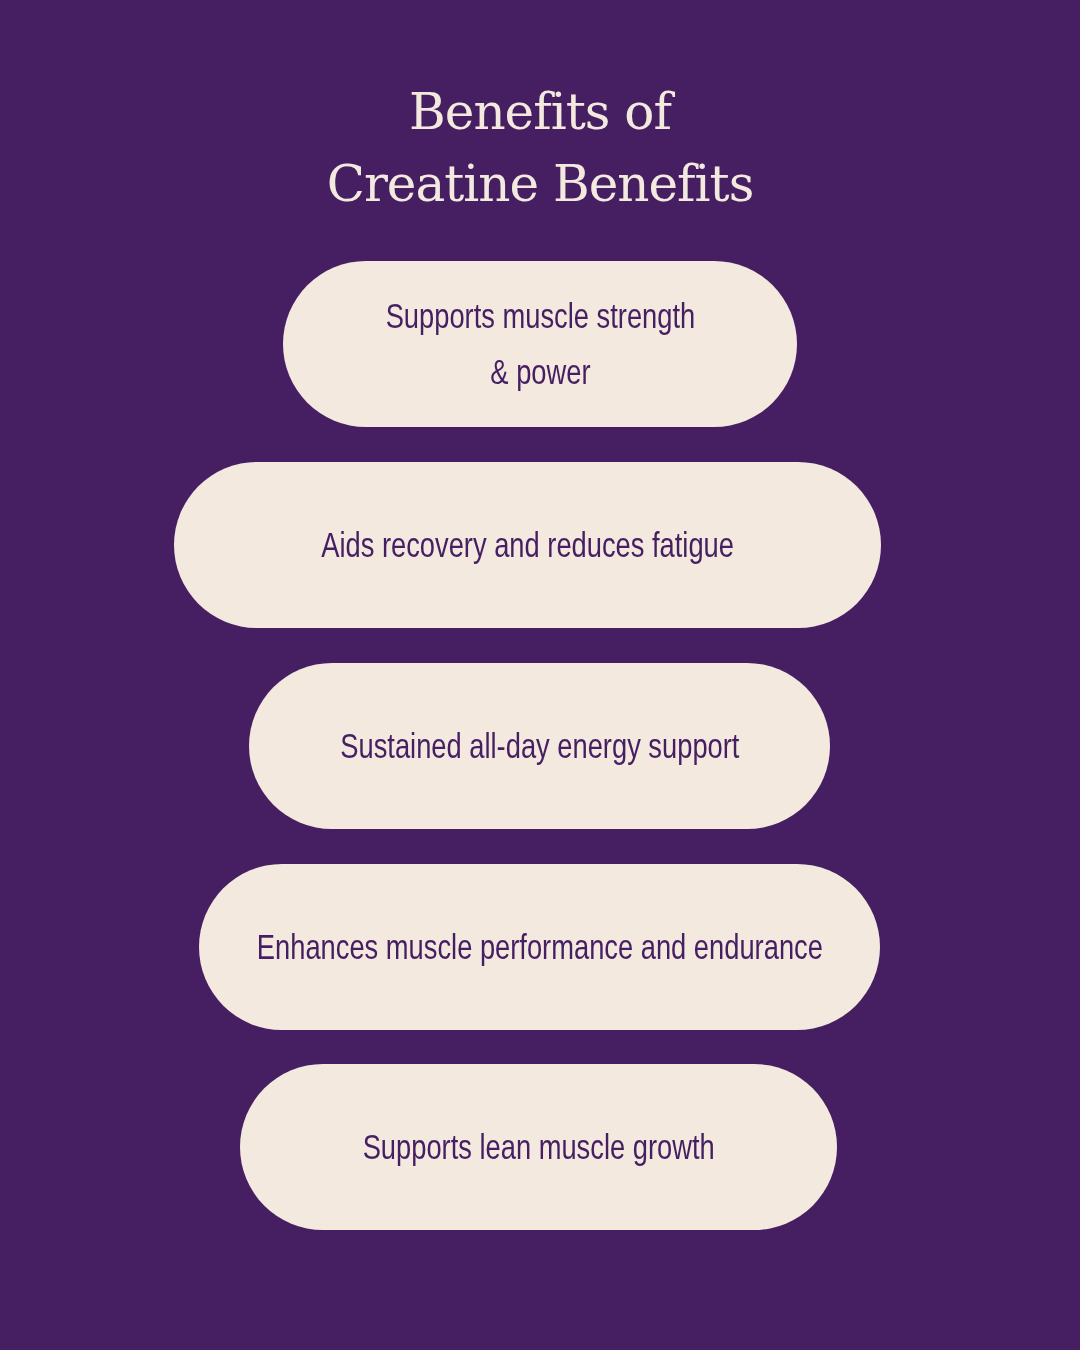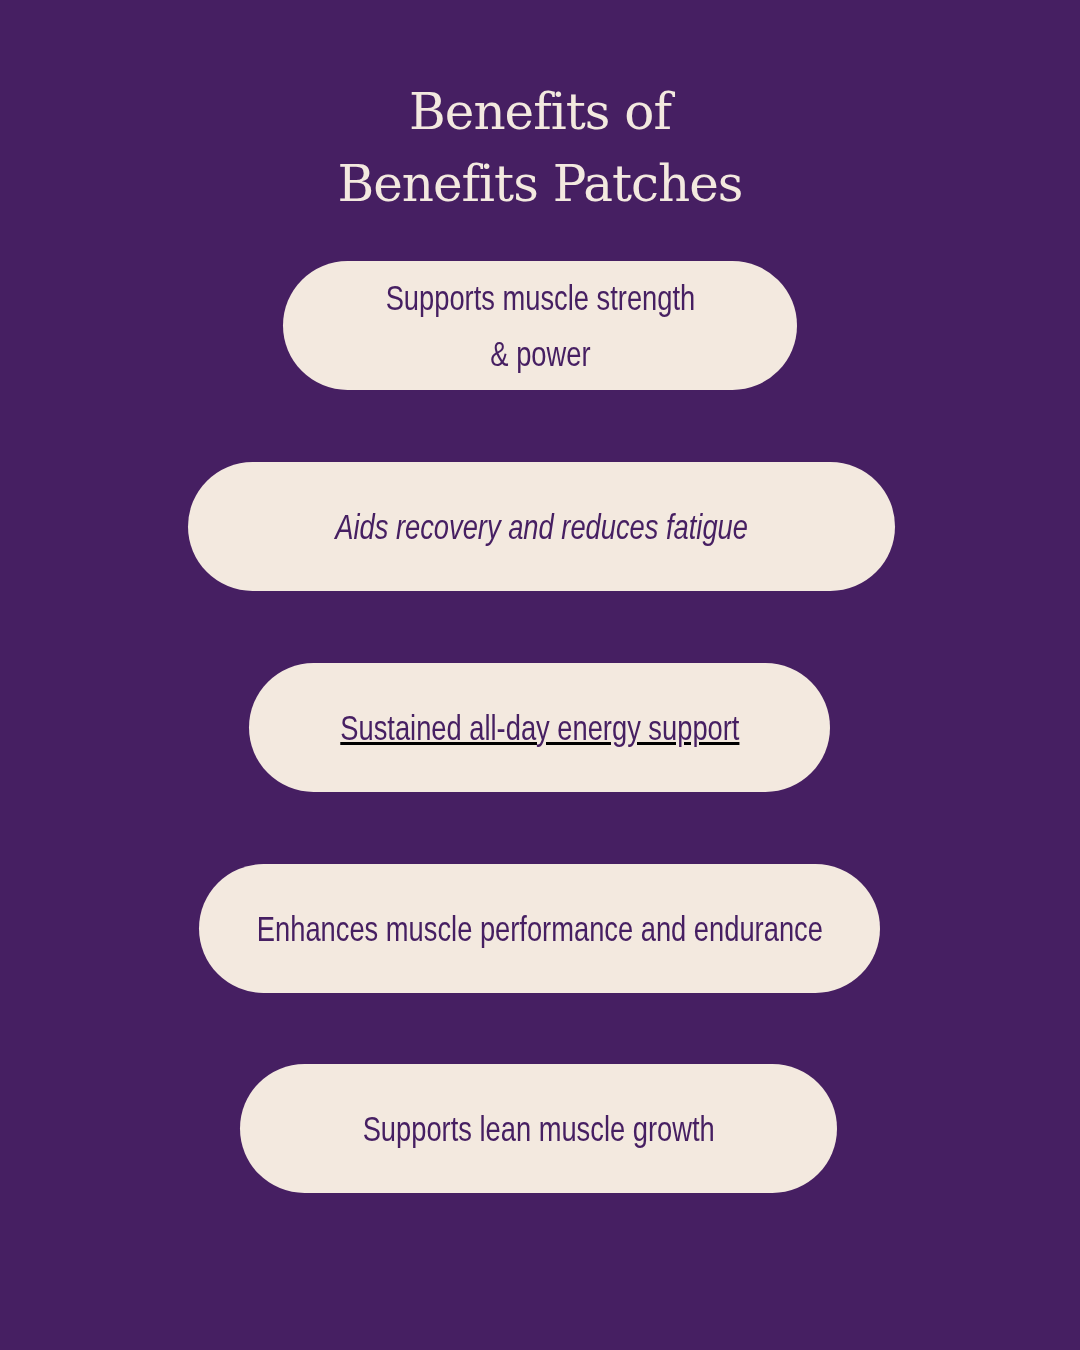--- a/index.html
+++ b/index.html
@@ -19,48 +19,48 @@
       line-height: 72px;
       letter-spacing: -1px;
       margin: 0;
       font-weight: normal;
     }
     .title span { display: block; }
     .pill {
       position: absolute;
       background: #f3e9df;
       border-radius: 90px;
-      height: 129px;
+      height: 166px;
       display: flex;
       align-items: center;
       justify-content: center;
       text-align: center;
       box-sizing: border-box;
     }
     .pill-text {
       color: #461f62;
       font-family: "Liberation Sans", "DejaVu Sans", sans-serif;
       font-size: 35px;
       line-height: 56px;
       transform: scaleX(0.78);
       white-space: nowrap;
     }
     .pill-text span { display: block; }
     #p1 { left: 283px; top: 261px; width: 514px; }
-    #p2 { left: 188px; top: 462px; width: 707px; font-style: italic; }
-    #p3 { left: 249px; top: 663px; width: 581px; text-decoration: underline; }
+    #p2 { left: 174px; top: 462px; width: 707px; }
+    #p3 { left: 249px; top: 663px; width: 581px; }
     #p4 { left: 199px; top: 864px; width: 681px; align-items: center; }
     #p5 { left: 240px; top: 1064px; width: 597px; }
   </style>
 </head>
 <body>
 
 <h1 class="title">
   <span>Benefits of</span>
-  <span>Benefits Patches</span>
+  <span>Creatine Benefits</span>
 </h1>
 
 <div class="pill" id="p1">
   <div class="pill-text">
     <span>Supports muscle strength</span>
     <span>&amp; power</span>
   </div>
 </div>
 
 <div class="pill" id="p2">

